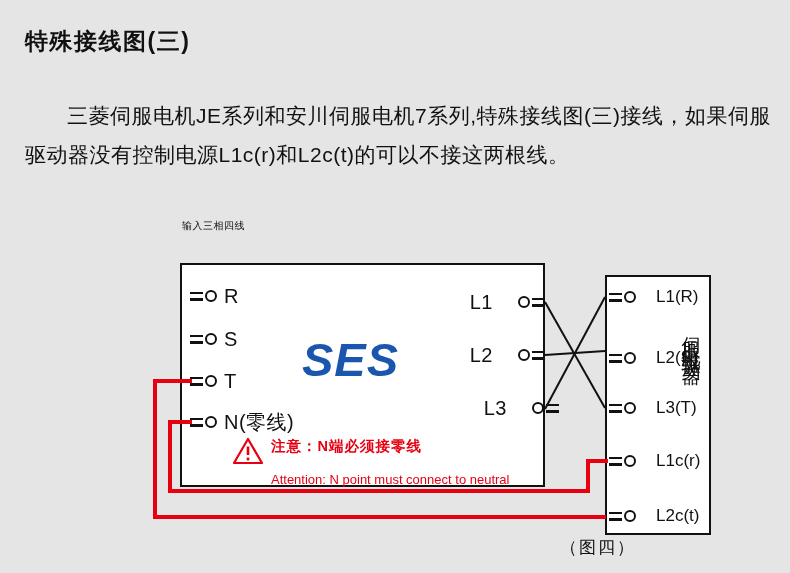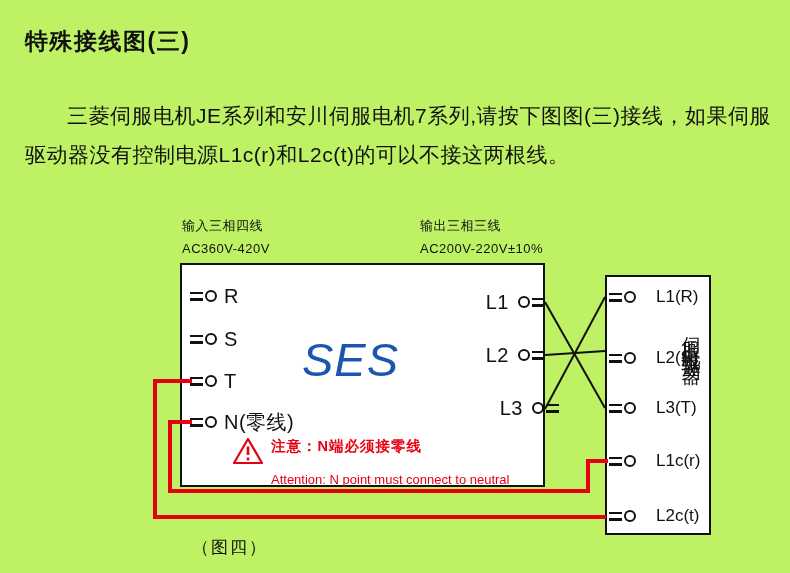--- a/index.html
+++ b/index.html
@@ -1,58 +1,53 @@
 <!DOCTYPE html>
 <html><head>
 <meta charset="utf-8">
 <style>
   *{margin:0;padding:0;box-sizing:border-box}
   html,body{background:#ffffff}
   body{font-family:"Liberation Sans","DejaVu Sans",sans-serif;color:#111}
-  .canvas{position:relative;width:790px;height:573px;background:#bef264;overflow:hidden}
+  .canvas{position:relative;width:790px;height:573px;background:#e5e5e5;overflow:hidden}
   .abs{position:absolute}
   .title{left:25px;top:26px;font-size:23px;font-weight:bold;letter-spacing:1.5px}
   .para{left:25px;top:96px;width:752px;font-size:21px;line-height:39px;text-indent:2em;letter-spacing:.5px}
-  .iolabel{font-size:13px;line-height:23px;letter-spacing:.5px}
+  .iolabel{font-size:10px;line-height:23px;letter-spacing:.5px}
   .io-in{left:182px;top:214px}
   .io-out{left:420px;top:214px}
   .mainbox{left:180px;top:263px;width:365px;height:224px;border:2px solid #111;background:#fff}
   .driverbox{left:605px;top:275px;width:106px;height:260px;border:2px solid #111;background:#fff}
   .trow{position:absolute;display:flex;align-items:center;height:22px;white-space:nowrap}
   .tbars{display:flex;flex-direction:column;gap:4px;margin-right:2px}
   .tbars i{display:block;width:13px;height:2.5px;background:#111}
   .tcircle{width:12px;height:12px;border:2.5px solid #111;border-radius:50%;flex:none;background:#fff}
   .tlabel{font-size:20px;margin-left:7px;letter-spacing:.5px}
-  .trow.rev .tlabel{margin-left:0;margin-right:9px}
+  .trow.rev .tlabel{margin-left:0;margin-right:25px}
   .trow.rev .tbars{margin-right:0;margin-left:2px}
   .trow.drow .tlabel{font-size:17px;margin-left:20px;letter-spacing:0}
-  .logo{left:302px;top:332px;font-size:47px;font-weight:normal;font-style:italic;color:#1a56ad;letter-spacing:1px}
+  .logo{left:302px;top:332px;font-size:47px;font-weight:bold;font-style:italic;color:#1a56ad;letter-spacing:1px}
   .warn{left:233px;top:437px;display:flex;align-items:flex-start;gap:8px}
   .warn-txt{display:flex;flex-direction:column}
   .warn-cn{color:#e60012;font-size:14.5px;font-weight:bold;letter-spacing:1px}
   .warn-en{color:#e60012;font-size:13px;margin-top:16px}
   .vlabel{left:680px;top:322px;writing-mode:vertical-rl;text-orientation:upright;font-size:19px;letter-spacing:5px;line-height:22px}
-  .caption{left:192px;top:536px;width:460px;text-align:left;font-size:17px;letter-spacing:2px}
+  .caption{left:176px;top:536px;width:460px;text-align:right;font-size:17px;letter-spacing:2px}
   .overlay{left:0;top:0;pointer-events:none}
 </style>
 </head>
 <body>
 
 <div class="canvas">
 
   <div class="abs title">特殊接线图(三)</div>
-  <div class="abs para">三菱伺服电机JE系列和安川伺服电机7系列,请按下图图(三)接线，如果伺服驱动器没有控制电源L1c(r)和L2c(t)的可以不接这两根线。</div>
+  <div class="abs para">三菱伺服电机JE系列和安川伺服电机7系列,特殊接线图(三)接线，如果伺服驱动器没有控制电源L1c(r)和L2c(t)的可以不接这两根线。</div>
 
   <div class="abs iolabel io-in">
     <div>输入三相四线</div>
-    <div>AC360V-420V</div>
-  </div>
-  <div class="abs iolabel io-out">
-    <div>输出三相三线</div>
-    <div>AC200V-220V±10%</div>
   </div>
 
   <div class="abs mainbox"></div>
   <div class="abs driverbox"></div>
 
   <svg class="abs overlay" width="790" height="573" viewBox="0 0 790 573">
     <line x1="545" y1="302" x2="605" y2="408" stroke="#111" stroke-width="2"></line>
     <line x1="545" y1="355" x2="605" y2="351" stroke="#111" stroke-width="2"></line>
     <line x1="545" y1="409" x2="605" y2="297" stroke="#111" stroke-width="2"></line>
     <polyline points="192,381 155,381 155,517 606,517" fill="none" stroke="#e60012" stroke-width="4"></polyline>

